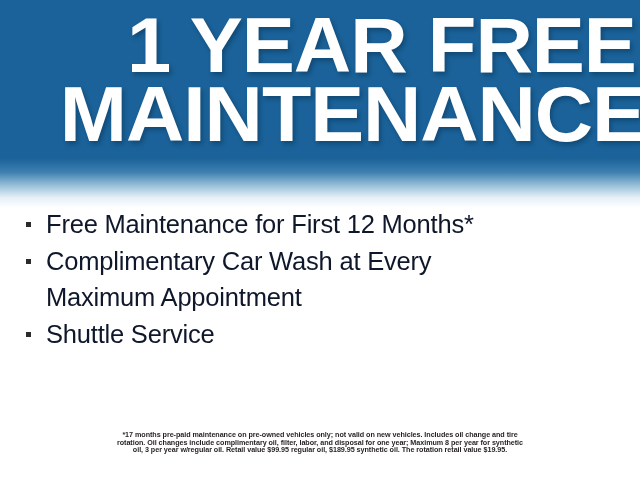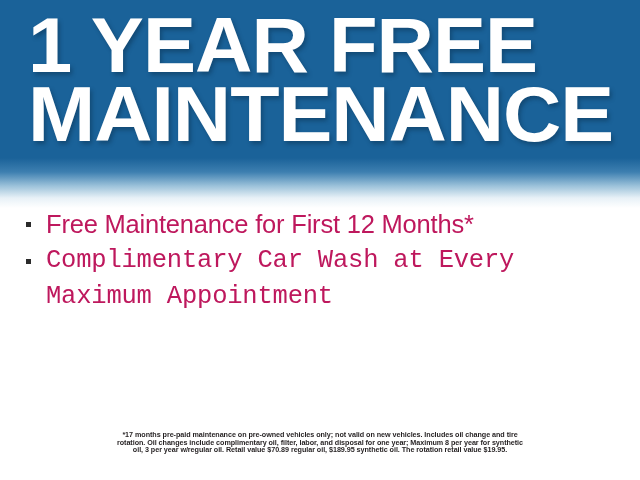--- a/index.html
+++ b/index.html
@@ -23,20 +23,21 @@
     width: 640px;
     height: 208px;
     background: linear-gradient(to bottom,
                 #1a6299 0px,
                 #1a6299 158px,
                 #3d7fb0 172px,
                 #9cc2da 186px,
                 #e8f1f7 198px,
                 #ffffff 208px);
     overflow: hidden;
+    text-align: right;
   }
   .hero-inner {
     position: absolute;
     left: 28px;
     top: 12px;
     right: 16px;
   }
   .headline {
     color: #ffffff;
     font-family: "Liberation Sans", sans-serif;
@@ -76,29 +77,28 @@
   }
   .bullet {
     width: 5px;
     height: 5px;
     background: #2b2b2b;
     margin-top: 16px;
     margin-right: 15px;
     flex: 0 0 auto;
   }
   .benefit-text {
-    color: #be185d;
+    color: #0f172a;
     font-size: 25.5px;
     line-height: 36px;
     letter-spacing: -0.2px;
     font-family: "Liberation Sans", sans-serif;
   }
   .benefit-wrap .benefit-text {
     display: block;
-    font-family: Liberation Mono, monospace;
   }
 
   
   .disclaimer {
     position: absolute;
     left: 0;
     top: 431px;
     width: 640px;
     text-align: center;
     color: #231f20;
@@ -127,19 +127,23 @@
     <span class="bullet"></span>
     <span class="benefit-text">Free Maintenance for First 12 Months*</span>
   </li>
   <li class="benefit benefit-wrap">
     <span class="bullet"></span>
     <span>
       <span class="benefit-text">Complimentary Car Wash at Every</span>
       <span class="benefit-text">Maximum Appointment</span>
     </span>
   </li>
+  <li class="benefit">
+    <span class="bullet"></span>
+    <span class="benefit-text">Shuttle Service</span>
+  </li>
 </ul>
 
 <div class="disclaimer">
   <div>*17 months pre-paid maintenance on pre-owned vehicles only; not valid on new vehicles. Includes oil change and tire</div>
   <div>rotation. Oil changes include complimentary oil, filter, labor, and disposal for one year; Maximum 8 per year for synthetic</div>
-  <div>oil, 3 per year w/regular oil. Retail value $70.89 regular oil, $189.95 synthetic oil. The rotation retail value $19.95.</div>
+  <div>oil, 3 per year w/regular oil. Retail value $99.95 regular oil, $189.95 synthetic oil. The rotation retail value $19.95.</div>
 </div>
 
 </body></html>

